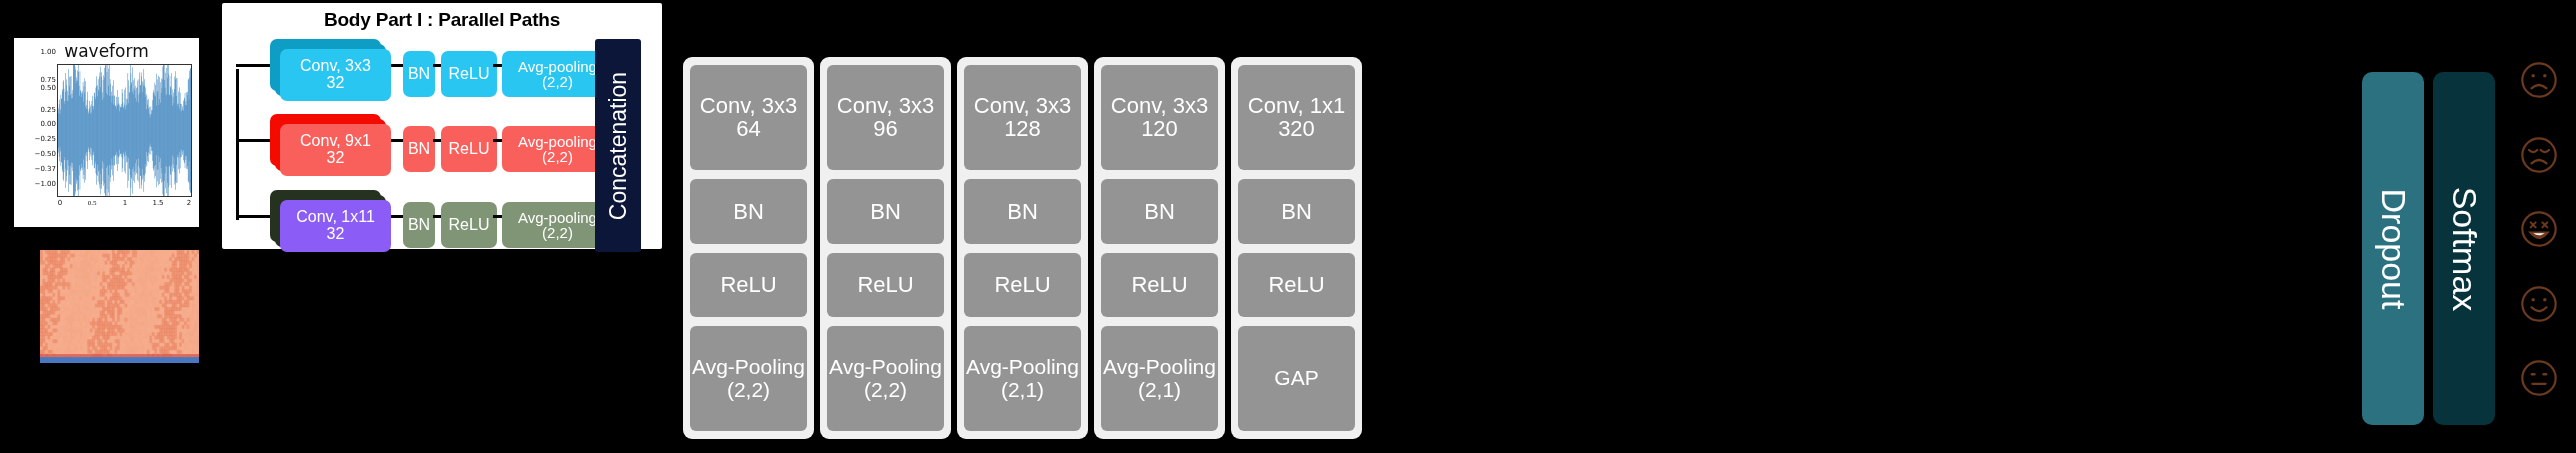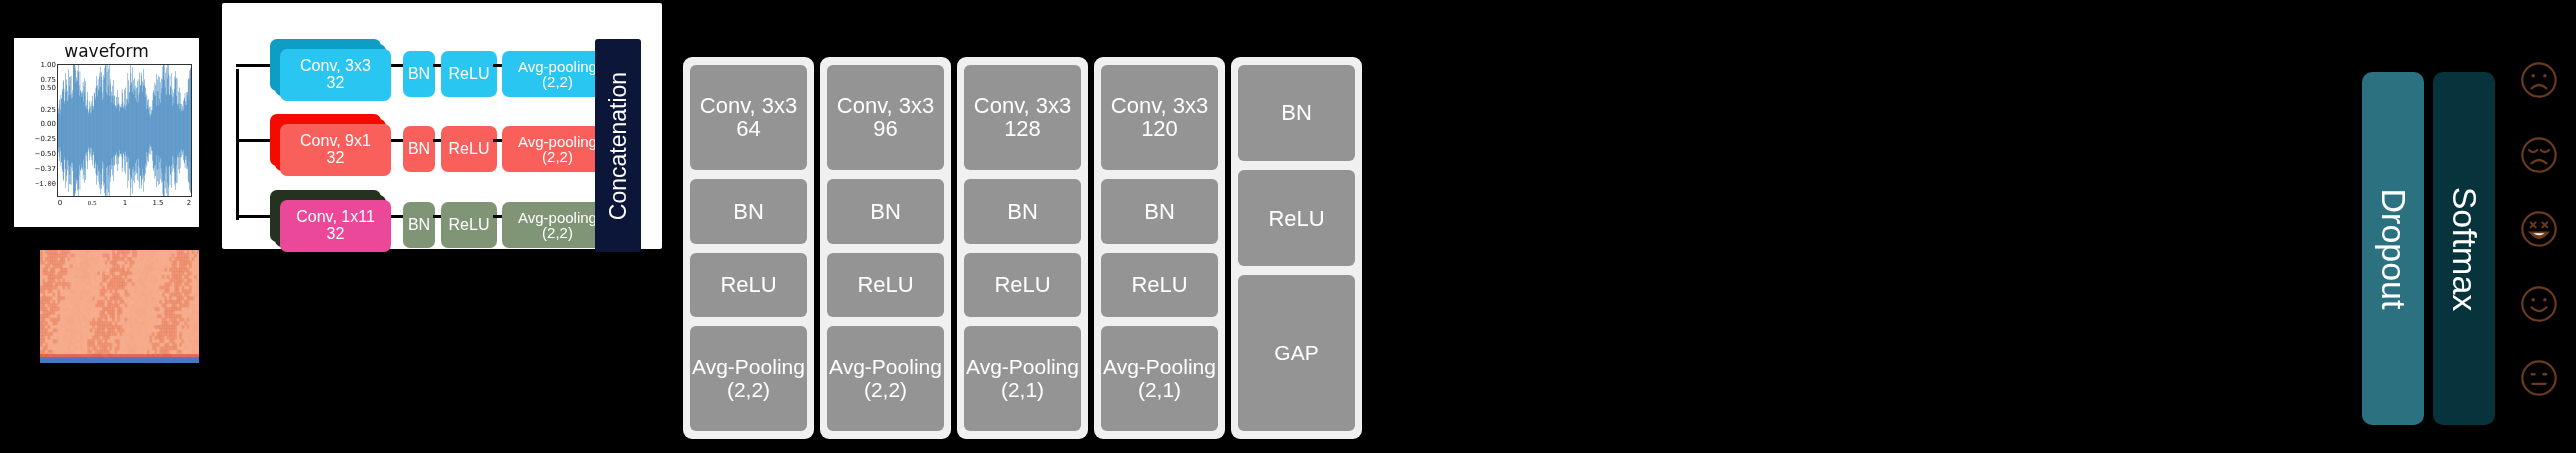--- a/index.html
+++ b/index.html
@@ -77,29 +77,29 @@
 </head>
 <body>
 
 <div id="root">
 
   <div id="input-panel">
 
     <div class="wave-card">
       <div class="wave-title">waveform</div>
 
-      <div class="ytick" style="top:23px;">1.00</div>
+      <div class="ytick" style="top:10px;">1.00</div>
       <div class="ytick" style="top:38px;">0.75</div>
       <div class="ytick" style="top:46px;">0.50</div>
       <div class="ytick" style="top:68px;">0.25</div>
       <div class="ytick" style="top:82px;">0.00</div>
       <div class="ytick" style="top:97px;">−0.25</div>
       <div class="ytick" style="top:112px;">−0.50</div>
       <div class="ytick" style="top:127px;">−0.37</div>
-      <div class="ytick" style="top:142px;font-family:Liberation Mono, monospace;">−1.00</div>
+      <div class="ytick" style="top:142px;">−1.00</div>
 
       <div class="wave-axes">
         <svg class="wave-svg" viewBox="0 0 300 200" preserveAspectRatio="none">
           <g id="wavegroup" fill="#2d7ab8">
               <rect x="0" y="73.51785972780448" width="1.05" height="52.96428054439103"></rect>
               <rect x="1" y="66.2644872808761" width="1.05" height="67.4710254382478"></rect>
               <rect x="2" y="59.96818421555468" width="1.05" height="80.06363156889064"></rect>
               <rect x="3" y="53.15571686796873" width="1.05" height="93.68856626406254"></rect>
               <rect x="4" y="75.01650565046465" width="1.05" height="49.96698869907069"></rect>
               <rect x="5" y="68.13650027013877" width="1.05" height="63.726999459722464"></rect>
@@ -2333,20 +2333,21 @@
             <rect x="155" y="104.4" width="2.9" height="4" fill="#ffc9ae" opacity="0.134"></rect>
             <rect x="157.5" y="104.4" width="2.9" height="4" fill="#ffc9ae" opacity="0.058"></rect>
           </g>
         <rect x="0" y="105" width="160" height="3" fill="#d4564a" opacity="0.75"></rect>
         <rect x="0" y="108" width="160" height="6" fill="#4a78c0"></rect>
       </svg>
     </div>
   </div>
 
   <div id="bodypart1">
+    <div class="bp-title">Body Part I : Parallel Paths</div>
 
     <div class="wire" style="left:14px;top:66px;width:3px;height:151px;"></div>
 
     <div class="branch b1">
       <div class="wire" style="left:-16px;top:25px;width:34px;height:3px;"></div>
       <div class="convstack">
         <div class="sheet s1" style="background:#0e9dc4"></div>
         <div class="sheet s2" style="background:#0e9dc4"></div>
         <div class="sheet s3" style="background:#2ac6f2">
           <span>
@@ -2387,21 +2388,21 @@
         <span>Avg-pooling<br>(2,2)</span>
       </div>
       <div class="wire" style="left:359px;top:25px;width:30px;height:3px;"></div>
     </div>
 
     <div class="branch b3">
       <div class="wire" style="left:-16px;top:25px;width:34px;height:3px;"></div>
       <div class="convstack">
         <div class="sheet s1" style="background:#24321f"></div>
         <div class="sheet s2" style="background:#24321f"></div>
-        <div class="sheet s3" style="background:#ec4899">
+        <div class="sheet s3" style="background:#8b5cf6">
           <span>
             <span>Conv, 1x11</span><br>
             <span>32</span>
           </span>
         </div>
       </div>
       <div class="wire" style="left:139px;top:25px;width:16px;height:3px;"></div>
       <div class="blk bn" style="background:#7f9575">BN</div>
       <div class="wire" style="left:181px;top:25px;width:12px;height:3px;"></div>
       <div class="blk relu" style="background:#7f9575">ReLU</div>
@@ -2473,20 +2474,25 @@
     <div class="gblk short">BN</div>
     <div class="gblk short">ReLU</div>
     <div class="gblk pooltall">
       <span>
         <span>Avg-Pooling</span><br><span>(2,1)</span>
       </span>
     </div>
   </div>
 
   <div class="stage" id="stage-4" style="left:1231px;">
+    <div class="gblk tall">
+      <span>
+        <span>Conv, 1x1</span><br><span>320</span>
+      </span>
+    </div>
     <div class="gblk short">BN</div>
     <div class="gblk short">ReLU</div>
     <div class="gblk pooltall">
       <span>GAP</span>
     </div>
   </div>
 
   <div class="tail" id="dropout-block">
     <span>Dropout</span>
   </div>

